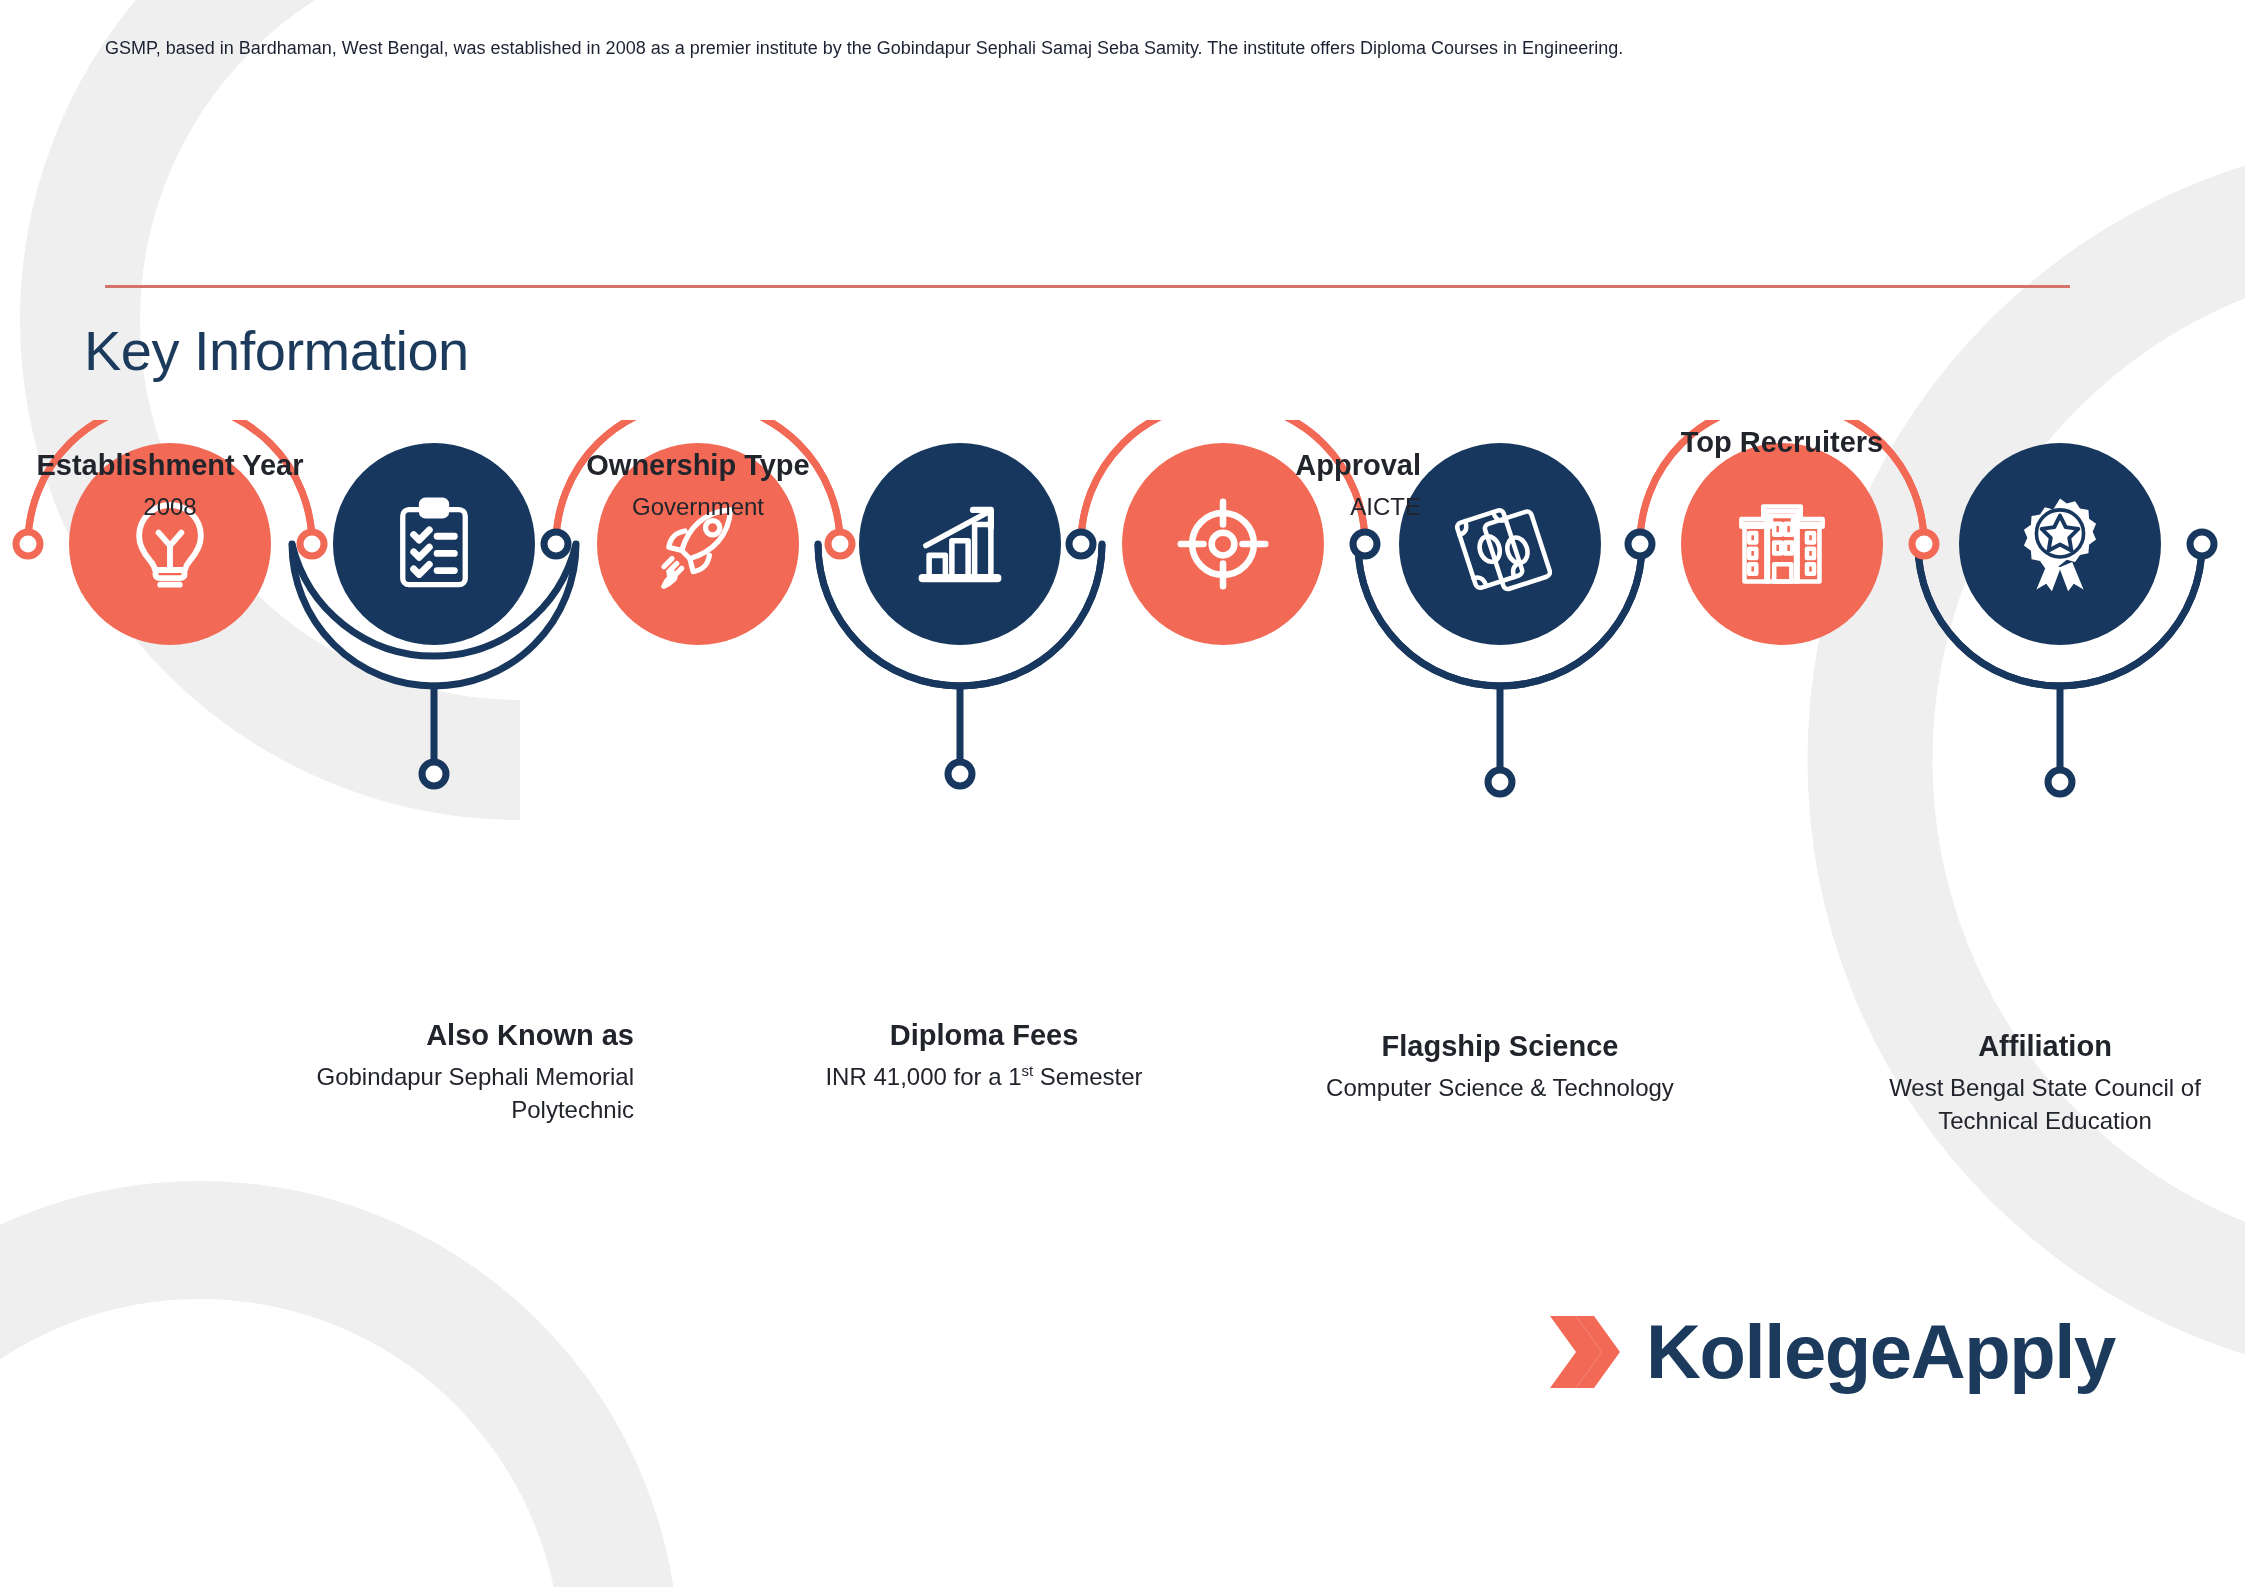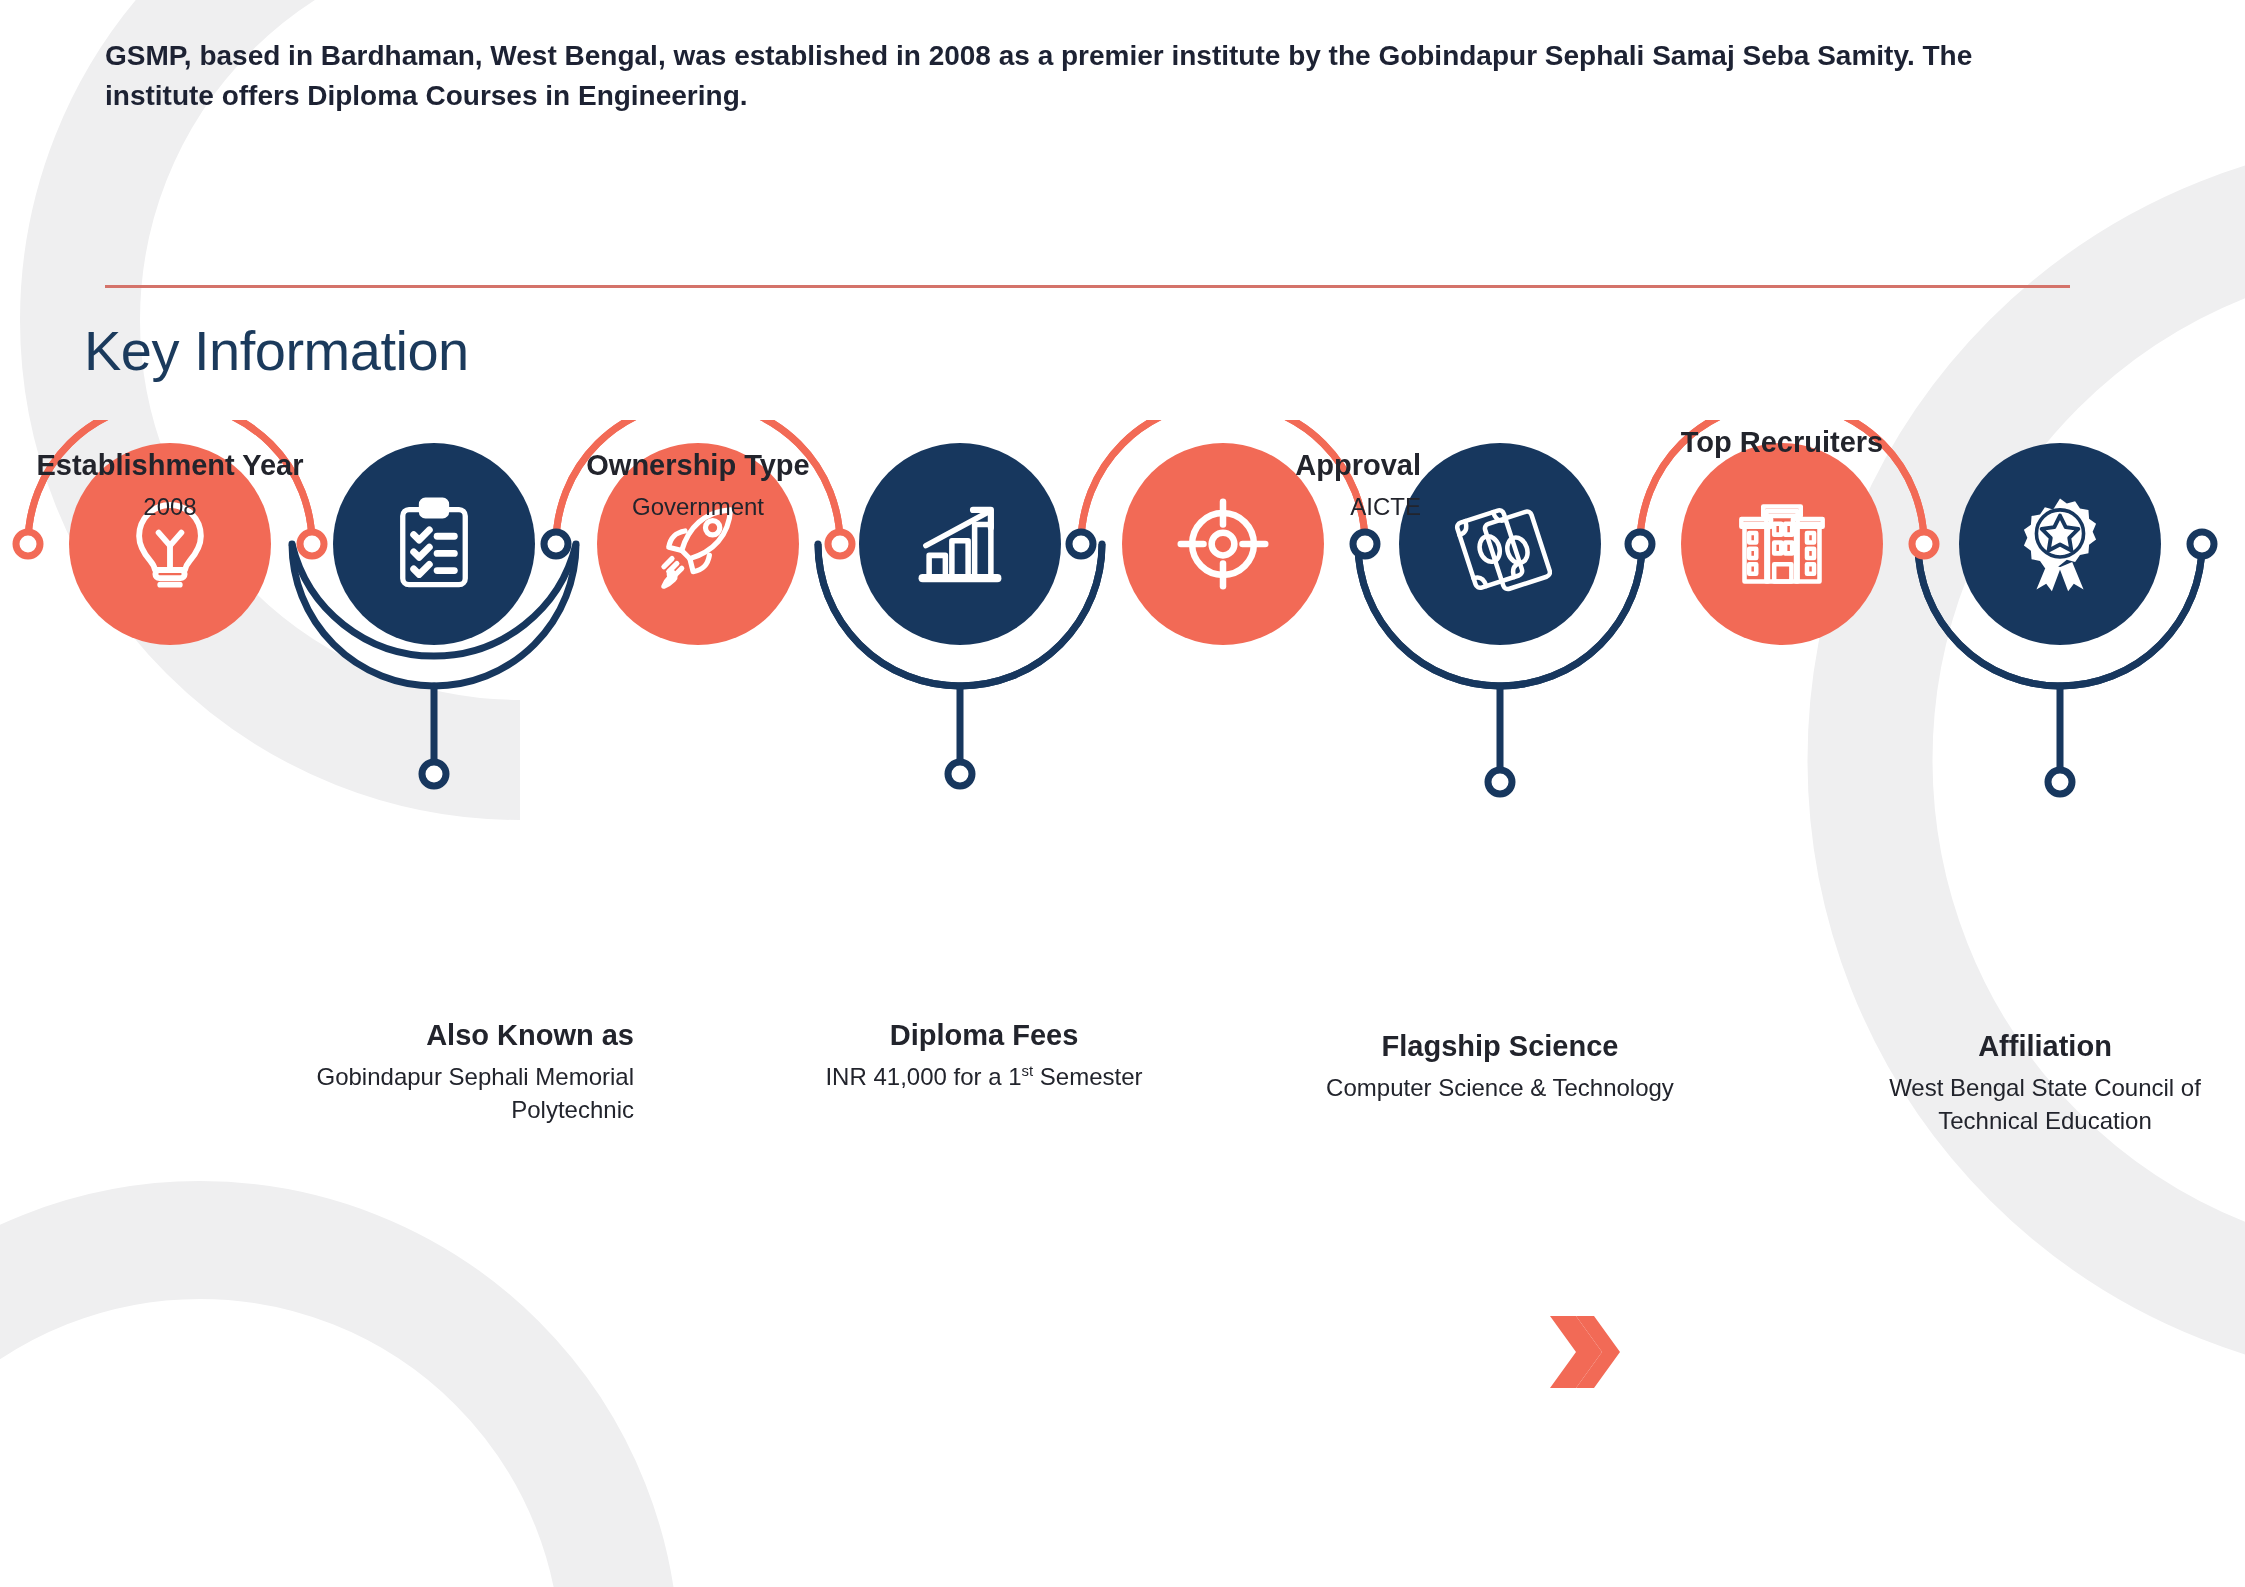--- a/index.html
+++ b/index.html
@@ -43,22 +43,22 @@
     font-size: 76px;
     font-weight: 700;
     color: #1b3a5c;
     letter-spacing: -1.2px;
     line-height: 1.18;
     margin: 0;
     white-space: nowrap;
   }
   .subtitle {
     margin: 18px 0 0 0;
-    font-size: 28px;
-    font-weight: 700;
+    font-size: 18px;
+    font-weight: 400;
     color: #1d2233;
     line-height: 1.42;
     max-width: 1880px;
   }
   .divider {
     position: absolute;
     left: 105px;
     top: 285px;
     width: 1965px;
     height: 3px;
@@ -419,15 +419,16 @@
   <div class="label" style="left:1845px; top:1029px; width:400px;">
     <p class="lab-title">Affiliation</p>
     <p class="lab-value">West Bengal State Council of Technical Education</p>
   </div>
 
   <div class="logo">
     <svg width="78" height="84" viewBox="0 0 78 84">
       <path d="M4 6 L30 6 L56 42 L30 78 L4 78 L30 42 Z" fill="#f26a56"></path>
       <path d="M30 6 L48 6 L74 42 L48 78 L30 78 L56 42 Z" fill="#f26a56"></path>
     </svg>
+    <span class="logo-text">KollegeApply</span>
   </div>
 
 </div>
 
 </body></html>

